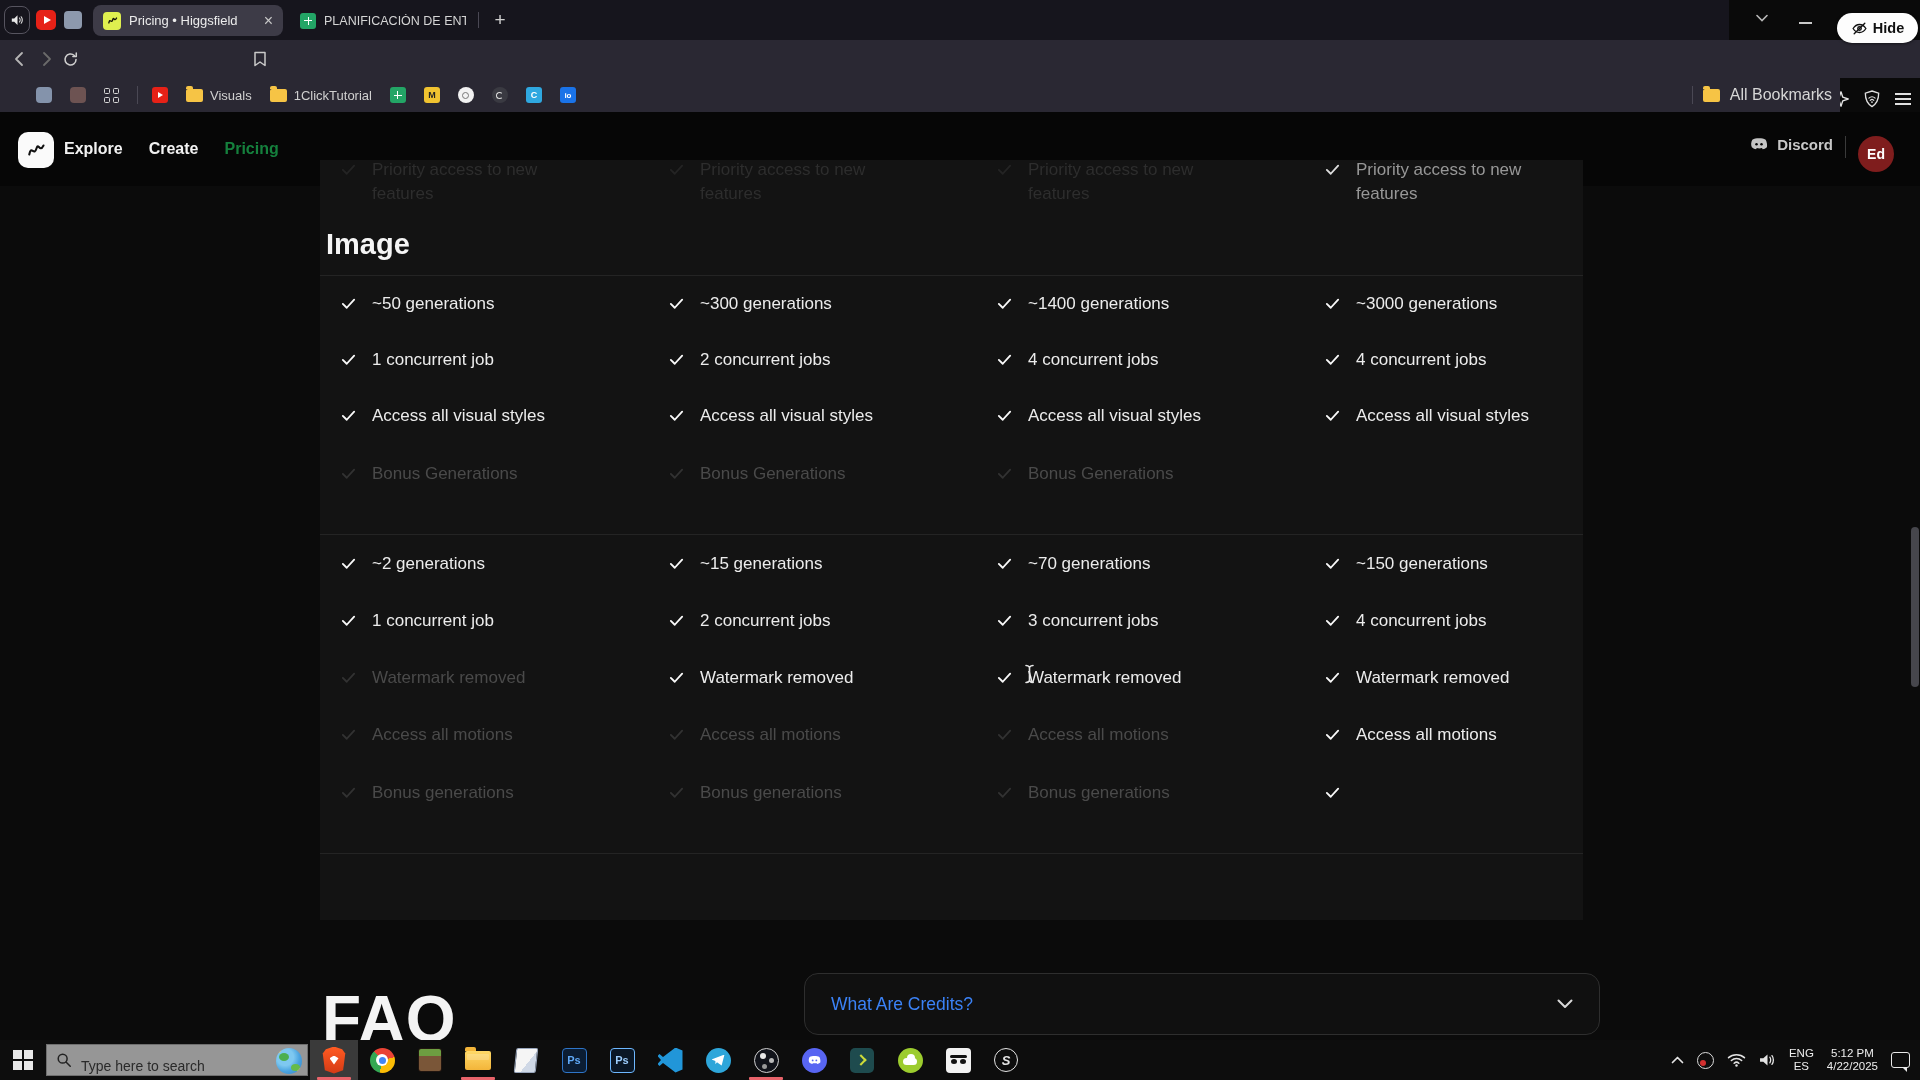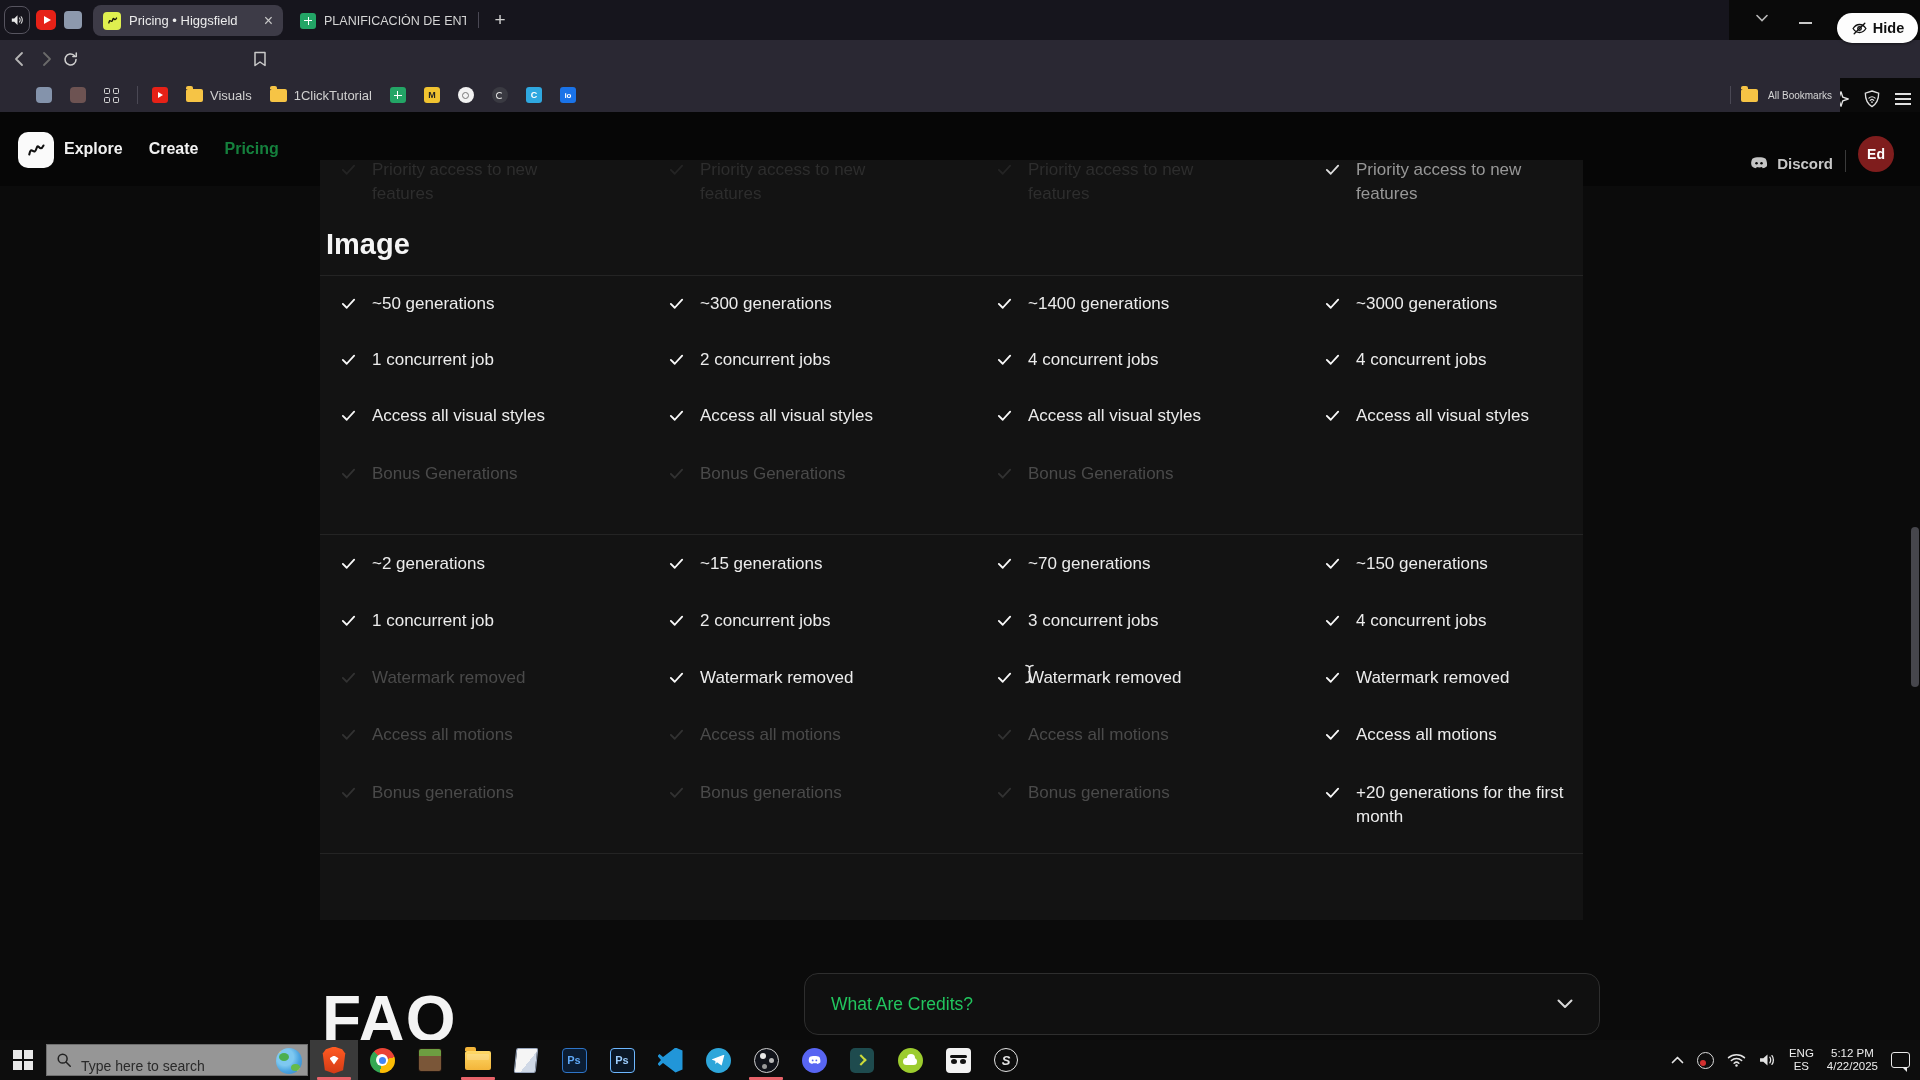--- a/index.html
+++ b/index.html
@@ -43,29 +43,29 @@
   .ext { width:20px; height:20px; display:flex; align-items:center; justify-content:center; position:relative; }
 
   .bookmarksbar { position:absolute; left:0; top:78px; width:1840px; height:34px; background:#2a2833; display:flex; align-items:center; }
   .bm { display:flex; align-items:center; gap:7px; margin-right:18px; color:#d0d0d0; font-size:13px; white-space:nowrap; }
   .sq { width:16px; height:16px; border-radius:4px; }
   .grid-ic { display:grid; grid-template-columns:6px 6px; grid-gap:3px; }
   .grid-ic i { width:6px; height:6px; border:1.5px solid #d8d8d8; border-radius:1.5px; }
   .folder { width:17px; height:13px; background:#f6c445; border-radius:2px; position:relative; }
   .folder::before { content:""; position:absolute; left:0; top:-3px; width:7px; height:3px; background:#f6c445; border-radius:2px 2px 0 0; }
   .fav { width:16px; height:16px; border-radius:3px; display:flex; align-items:center; justify-content:center; font-size:9px; font-weight:700; color:#fff; }
-  .bm-right { position:absolute; right:8px; top:0; height:34px; display:flex; align-items:center; gap:10px; color:#d6d6d6; font-size:10px; }
+  .bm-right { position:absolute; right:8px; top:0; height:34px; display:flex; align-items:center; gap:10px; color:#d6d6d6; font-size:16px; }
 
   
   .page { position:absolute; left:0; top:112px; width:1920px; height:928px; background:#0b0b0b; overflow:hidden; }
   .site-header { position:absolute; left:0; top:0; width:1920px; height:74px; background:#060606; z-index:5; }
   .logo { position:absolute; left:18px; top:20px; width:36px; height:36px; background:#fafafa; border-radius:10px; display:flex; align-items:center; justify-content:center; }
   .site-nav { position:absolute; left:64px; top:28px; display:flex; gap:26px; font-size:16px; font-weight:700; color:#f2f2f2; }
   .site-nav .active { color:#15803d; }
-  .hdr-right { position:absolute; right:26px; top:24px; display:flex; align-items:flex-end; gap:12px; }
+  .hdr-right { position:absolute; right:26px; top:24px; display:flex; align-items:flex-start; gap:12px; }
   .discord-btn { display:flex; align-items:center; gap:8px; color:#c7c7c7; font-size:15px; font-weight:600; }
   .hsep { width:1px; height:22px; background:#3a3a3a; }
   .avatar { width:36px; height:36px; border-radius:50%; background:#7f1d1d; color:#fff; font-size:14px; font-weight:700; display:flex; align-items:center; justify-content:center; }
 
   .band { position:absolute; left:320px; top:48px; width:1263px; height:760px; background:#131313; z-index:6; }
   .ptable { position:relative; width:100%; }
   .prow { display:grid; grid-template-columns:328px 328px 328px auto; padding-left:20px; align-items:center; min-height:56px; }
   .prow.priority { min-height:40px; }
   .prow.wrap { align-items:start; min-height:90px; padding-top:18px; }
   .cell { display:flex; align-items:flex-start; gap:15px; font-size:17px; line-height:24px; }
@@ -73,21 +73,21 @@
   .cell.on { color:#ececec; } .cell.on .chk { color:#fafafa; }
   .cell.dim { color:#4a4a4a; } .cell.dim .chk { color:#323232; }
   .cell.fade { color:#2d2d2d; } .cell.fade .chk { color:#242424; }
   .cell.semi { color:#979797; } .cell.semi .chk { color:#dedede; }
   .cell .ct { max-width:230px; }
   .sec-title { color:#f5f5f5; font-size:29px; font-weight:700; padding:22px 0 14px 6px; }
   .divider { height:1px; background:#242424; width:100%; }
 
   .faq-title { position:absolute; left:322px; top:870px; font-size:64px; font-weight:900; color:#f4f4f4; letter-spacing:1px; z-index:6; }
   .faq-box { position:absolute; left:804px; top:861px; width:796px; height:62px; background:#101010; border:1px solid #2e2e2e; border-radius:14px; display:flex; align-items:center; padding:0 26px; z-index:6; }
-  .faq-box .q { color:#22c55e; font-size:17.5px; flex:1; }
+  .faq-box .q { color:#3b82f6; font-size:17.5px; flex:1; }
 
   .scroll-thumb { position:absolute; right:1px; top:415px; width:8px; height:160px; background:#46464c; border-radius:4px; z-index:9; }
   .ibeam { position:absolute; left:1024px; top:552px; z-index:9; }
 
   
   .taskbar { position:absolute; left:0; top:1040px; width:1920px; height:40px; background:#0d0d0d; z-index:40; display:flex; align-items:center; }
   .startbtn { width:46px; height:40px; display:flex; align-items:center; justify-content:center; }
   .winlogo { display:grid; grid-template-columns:9px 9px; grid-gap:2px; }
   .winlogo i { width:9px; height:9px; background:#e8e8e8; }
   .searchbox { position:relative; width:262px; height:32px; background:#969696; border:1px solid #6f6f6f; display:flex; align-items:center; padding-left:34px; }
@@ -715,21 +715,20 @@
                 </svg>
               </span>
               <span class="ct">Bonus generations</span>
             </div>
           <div class="cell on">
               <span class="chk">
                 <svg viewBox="0 0 24 24" width="17" height="17">
                   <path d="M4 12.5l5.5 5.5L20 6.5" fill="none" stroke="currentColor" stroke-width="2.6" stroke-linecap="round" stroke-linejoin="round"></path>
                 </svg>
               </span>
-              <span class="ct">+20 generations for the first month</span>
             </div>
         </div>
         <div class="divider"></div>
       </div>
     </div>
 
     <div class="faq-title">FAQ</div>
     <div class="faq-box">
       <span class="q">What Are Credits?</span>
       <span>

